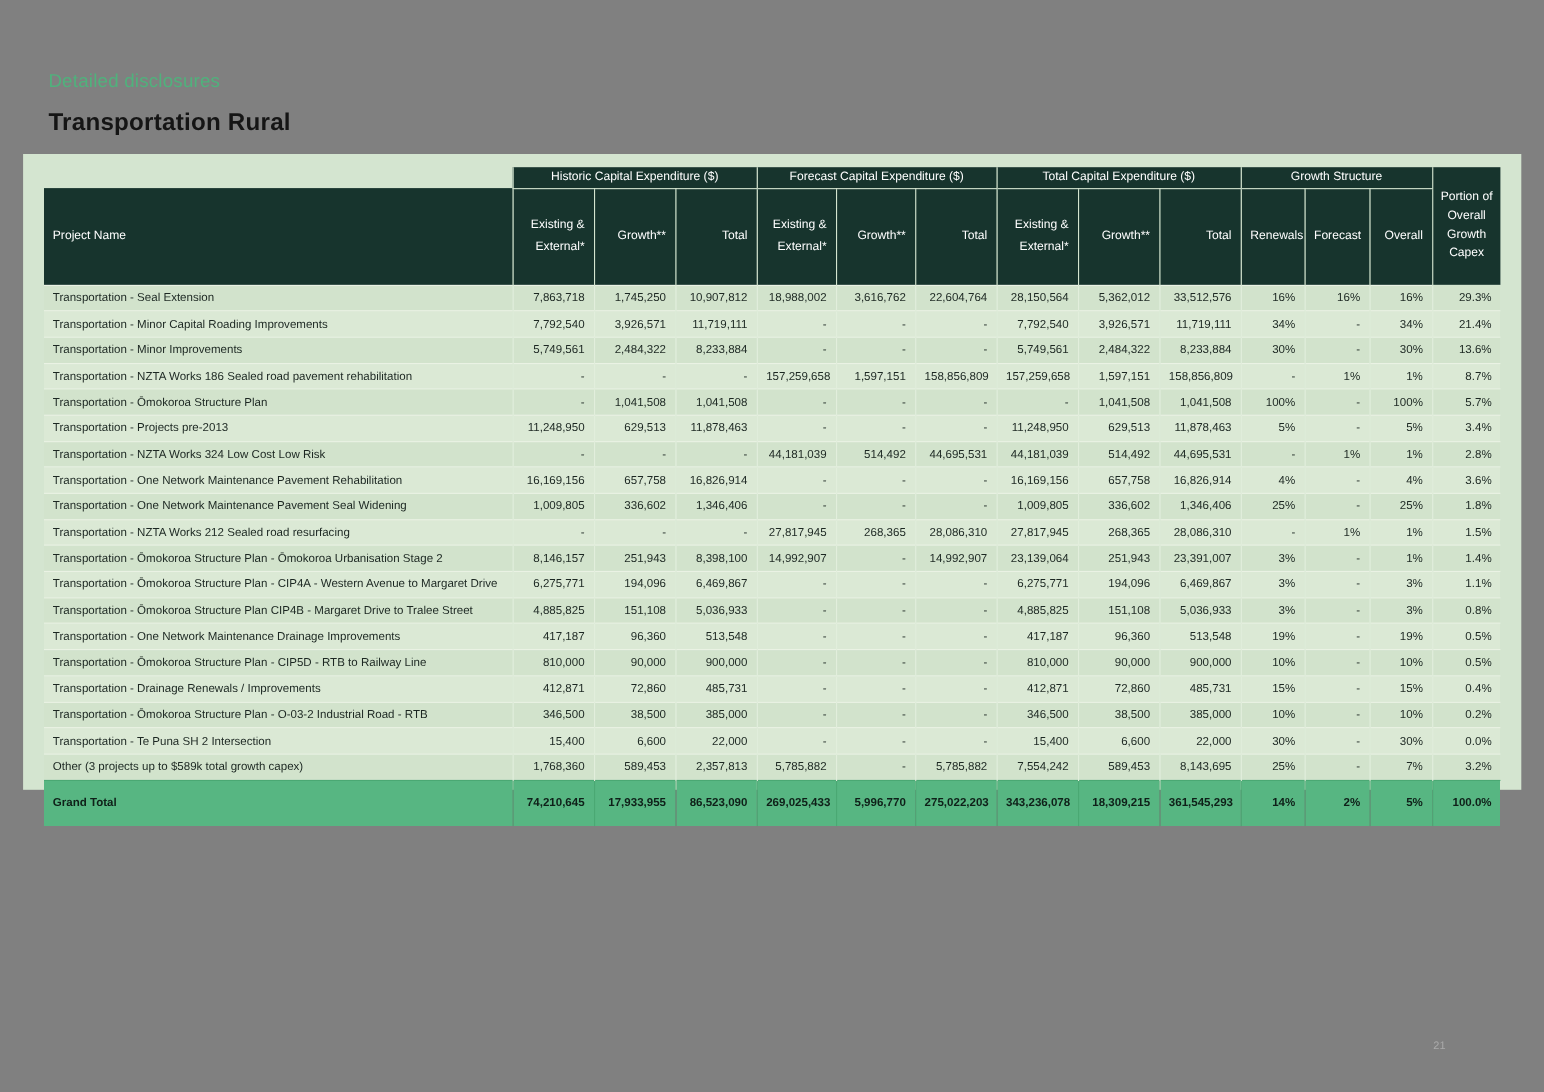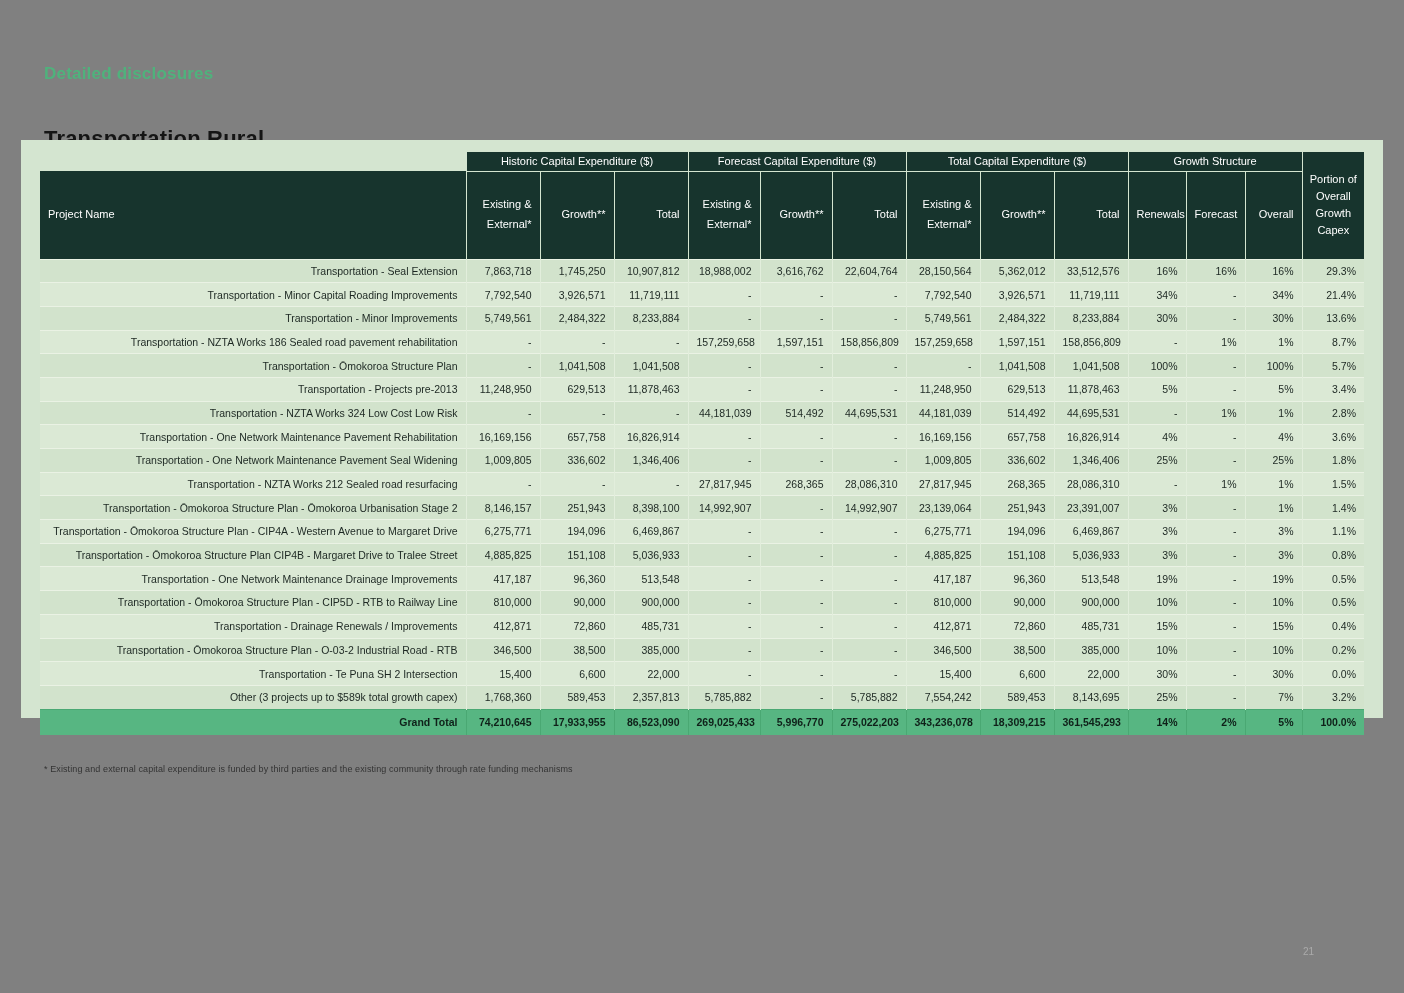--- a/index.html
+++ b/index.html
@@ -4,25 +4,25 @@
 <style>
   html,body{margin:0;padding:0}
   body{
     width:1404px;height:993px;
     background:#808080;
     font-family:"Liberation Sans",sans-serif;
     position:relative;overflow:hidden;
   }
   .eyebrow{
     position:absolute;left:44px;top:64px;
-    font-size:17px;font-weight:bold;color:#4fb27c;letter-spacing:.2px;
+    font-size:17px;font-weight:normal;color:#4fb27c;letter-spacing:.2px;
   }
   .page-title{
     position:absolute;left:44px;top:98px;
-    font-size:22px;font-weight:bold;color:#151515;letter-spacing:.2px;margin-top:28px;
+    font-size:22px;font-weight:bold;color:#151515;letter-spacing:.2px;
   }
   .card{
     position:absolute;left:21px;top:140px;width:1362px;height:578px;
     background:#d4e5d0;
   }
   table.capex{
     border-collapse:collapse;table-layout:fixed;
     width:1324px;margin:12px 0 0 19px;
   }
   thead th{
@@ -44,25 +44,25 @@
     font-size:11px;text-align:right;vertical-align:middle;
     line-height:1.55;padding:0 6px;border-left:1px solid #d4e5d0;
   }
   tbody td{
     font-size:10.5px;color:#1c2722;text-align:right;
     padding:0 8px;height:22.7px;
     border-top:1px solid #eaf2e4;border-left:1px solid #e2eedc;
     white-space:nowrap;overflow:hidden;
   }
   tbody td:first-child{border-left:none}
-  tbody td.name{text-align:right}
+  tbody td.name{text-align:left}
   tr.odd td{background:#d2e3cc}
   tr.even td{background:#dbe9d5}
   tr.total td{
-    background:#57b682;font-weight:bold;color:#0f2019;height:25px;
+    background:#57b682;font-weight:bold;color:#0f2019;height:41px;
     border-top:1px solid #4aa873;border-left:1px solid #4aa873;
   }
   tr.total td:first-child{border-left:none}
   .footnotes{
     position:absolute;left:44px;top:760px;
     font-size:9px;color:#333333;line-height:18px;letter-spacing:.1px;
   }
   .pagenum{
     position:absolute;left:1303px;top:946px;
     font-size:10px;color:#aaaaaa;
@@ -438,18 +438,17 @@
             <td>14%</td>
             <td>2%</td>
             <td>5%</td>
             <td>100.0%</td>
           </tr>
         </tbody>
     </table>
   </div>
 
   <div class="footnotes">
-    <div>* Existing and external capital expenditure is funded by third parties and the existing community through rate funding mechanisms</div>
   </div>
 
   <div class="pagenum">21</div>
 
 </div>
 
 </body></html>

